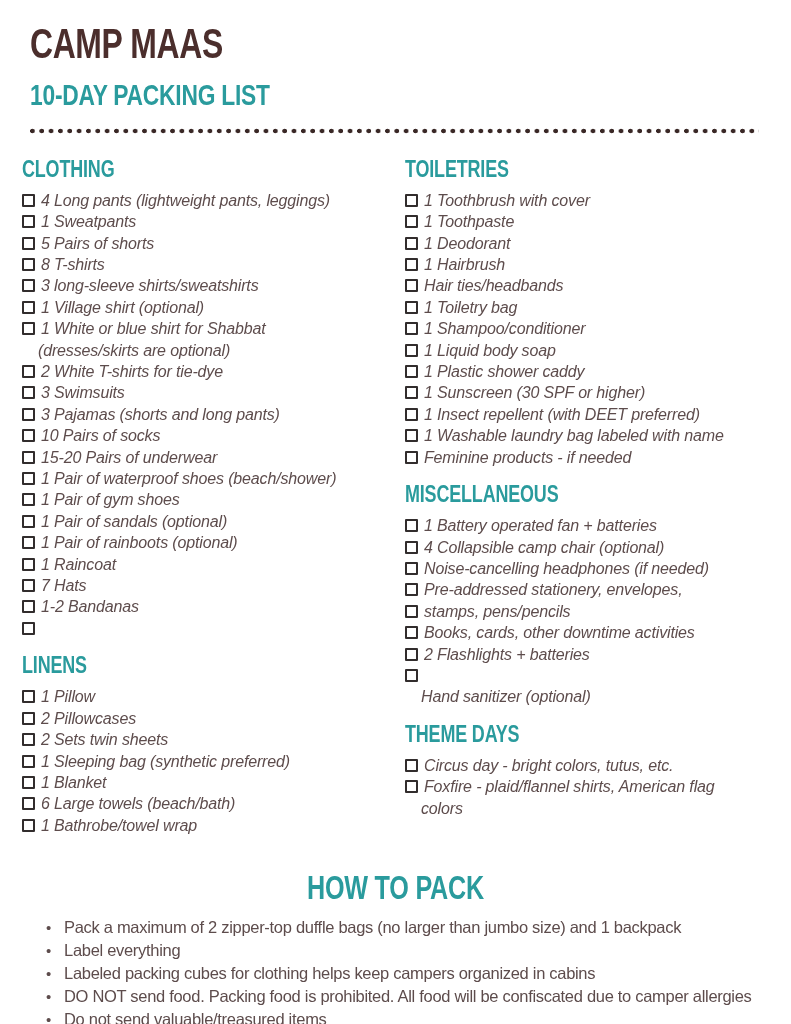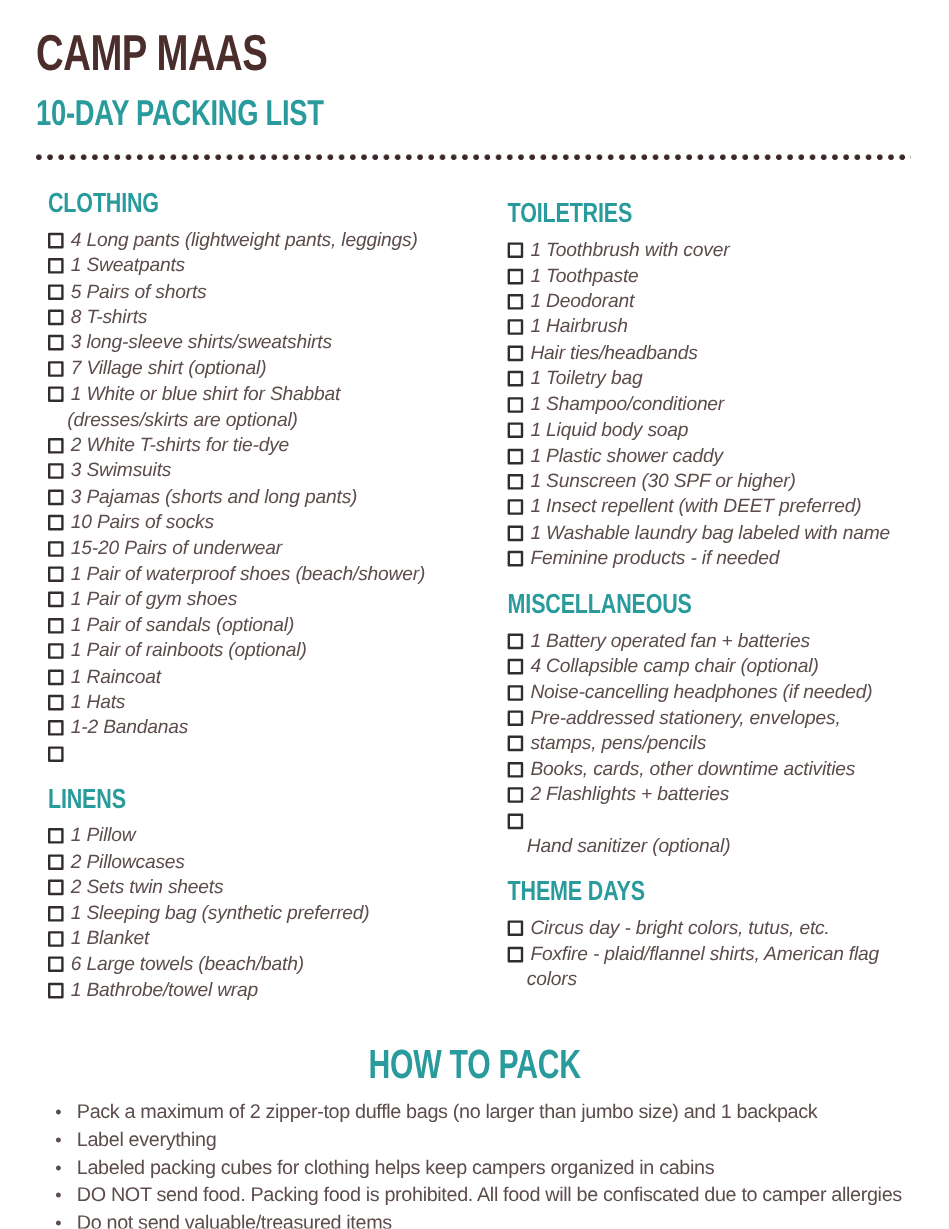--- a/index.html
+++ b/index.html
@@ -41,22 +41,22 @@
   .dotted-divider {
     height: 6px;
     margin-right: 2px;
     background: radial-gradient(circle at 2.4px 3px, #3a2826 2.1px, transparent 2.6px);
     background-size: 9.35px 6px;
     background-repeat: repeat-x;
   }
   
   .columns {
     display: flex;
-    padding: 23px 26px 0 40px;
-    align-items: center;
+    padding: 23px 26px 0 22px;
+    align-items: flex-start;
   }
   .col-left { width: 383px; flex: none; }
   .col-right { flex: 1; min-width: 0; }
   .section { margin: 0 0 14px 0; }
   .section-heading {
     margin: 0 0 9px 0;
     font-size: 23px;
     font-weight: 700;
     line-height: 1.05;
     color: #2a9b9d;
@@ -149,21 +149,21 @@
           <div class="item">
             <span class="checkbox"></span>
             <span class="item-text">8 T-shirts</span>
           </div>
           <div class="item">
             <span class="checkbox"></span>
             <span class="item-text">3 long-sleeve shirts/sweatshirts</span>
           </div>
           <div class="item">
             <span class="checkbox"></span>
-            <span class="item-text">7 Village shirt (optional)</span>
+            <span class="item-text">1 Village shirt (optional)</span>
           </div>
           <div class="item">
             <span class="checkbox"></span>
             <span class="item-text">1 White or blue shirt for Shabbat</span>
           </div>
           <div class="item no-box">
             <span class="item-text">(dresses/skirts are optional)</span>
           </div>
           <div class="item">
             <span class="checkbox"></span>
@@ -200,21 +200,21 @@
           <div class="item">
             <span class="checkbox"></span>
             <span class="item-text">1 Pair of rainboots (optional)</span>
           </div>
           <div class="item">
             <span class="checkbox"></span>
             <span class="item-text">1 Raincoat</span>
           </div>
           <div class="item">
             <span class="checkbox"></span>
-            <span class="item-text">1 Hats</span>
+            <span class="item-text">7 Hats</span>
           </div>
           <div class="item">
             <span class="checkbox"></span>
             <span class="item-text">1-2 Bandanas</span>
           </div>
           <div class="item">
             <span class="checkbox"></span>
             <span class="item-text"></span>
           </div>
         </section>

